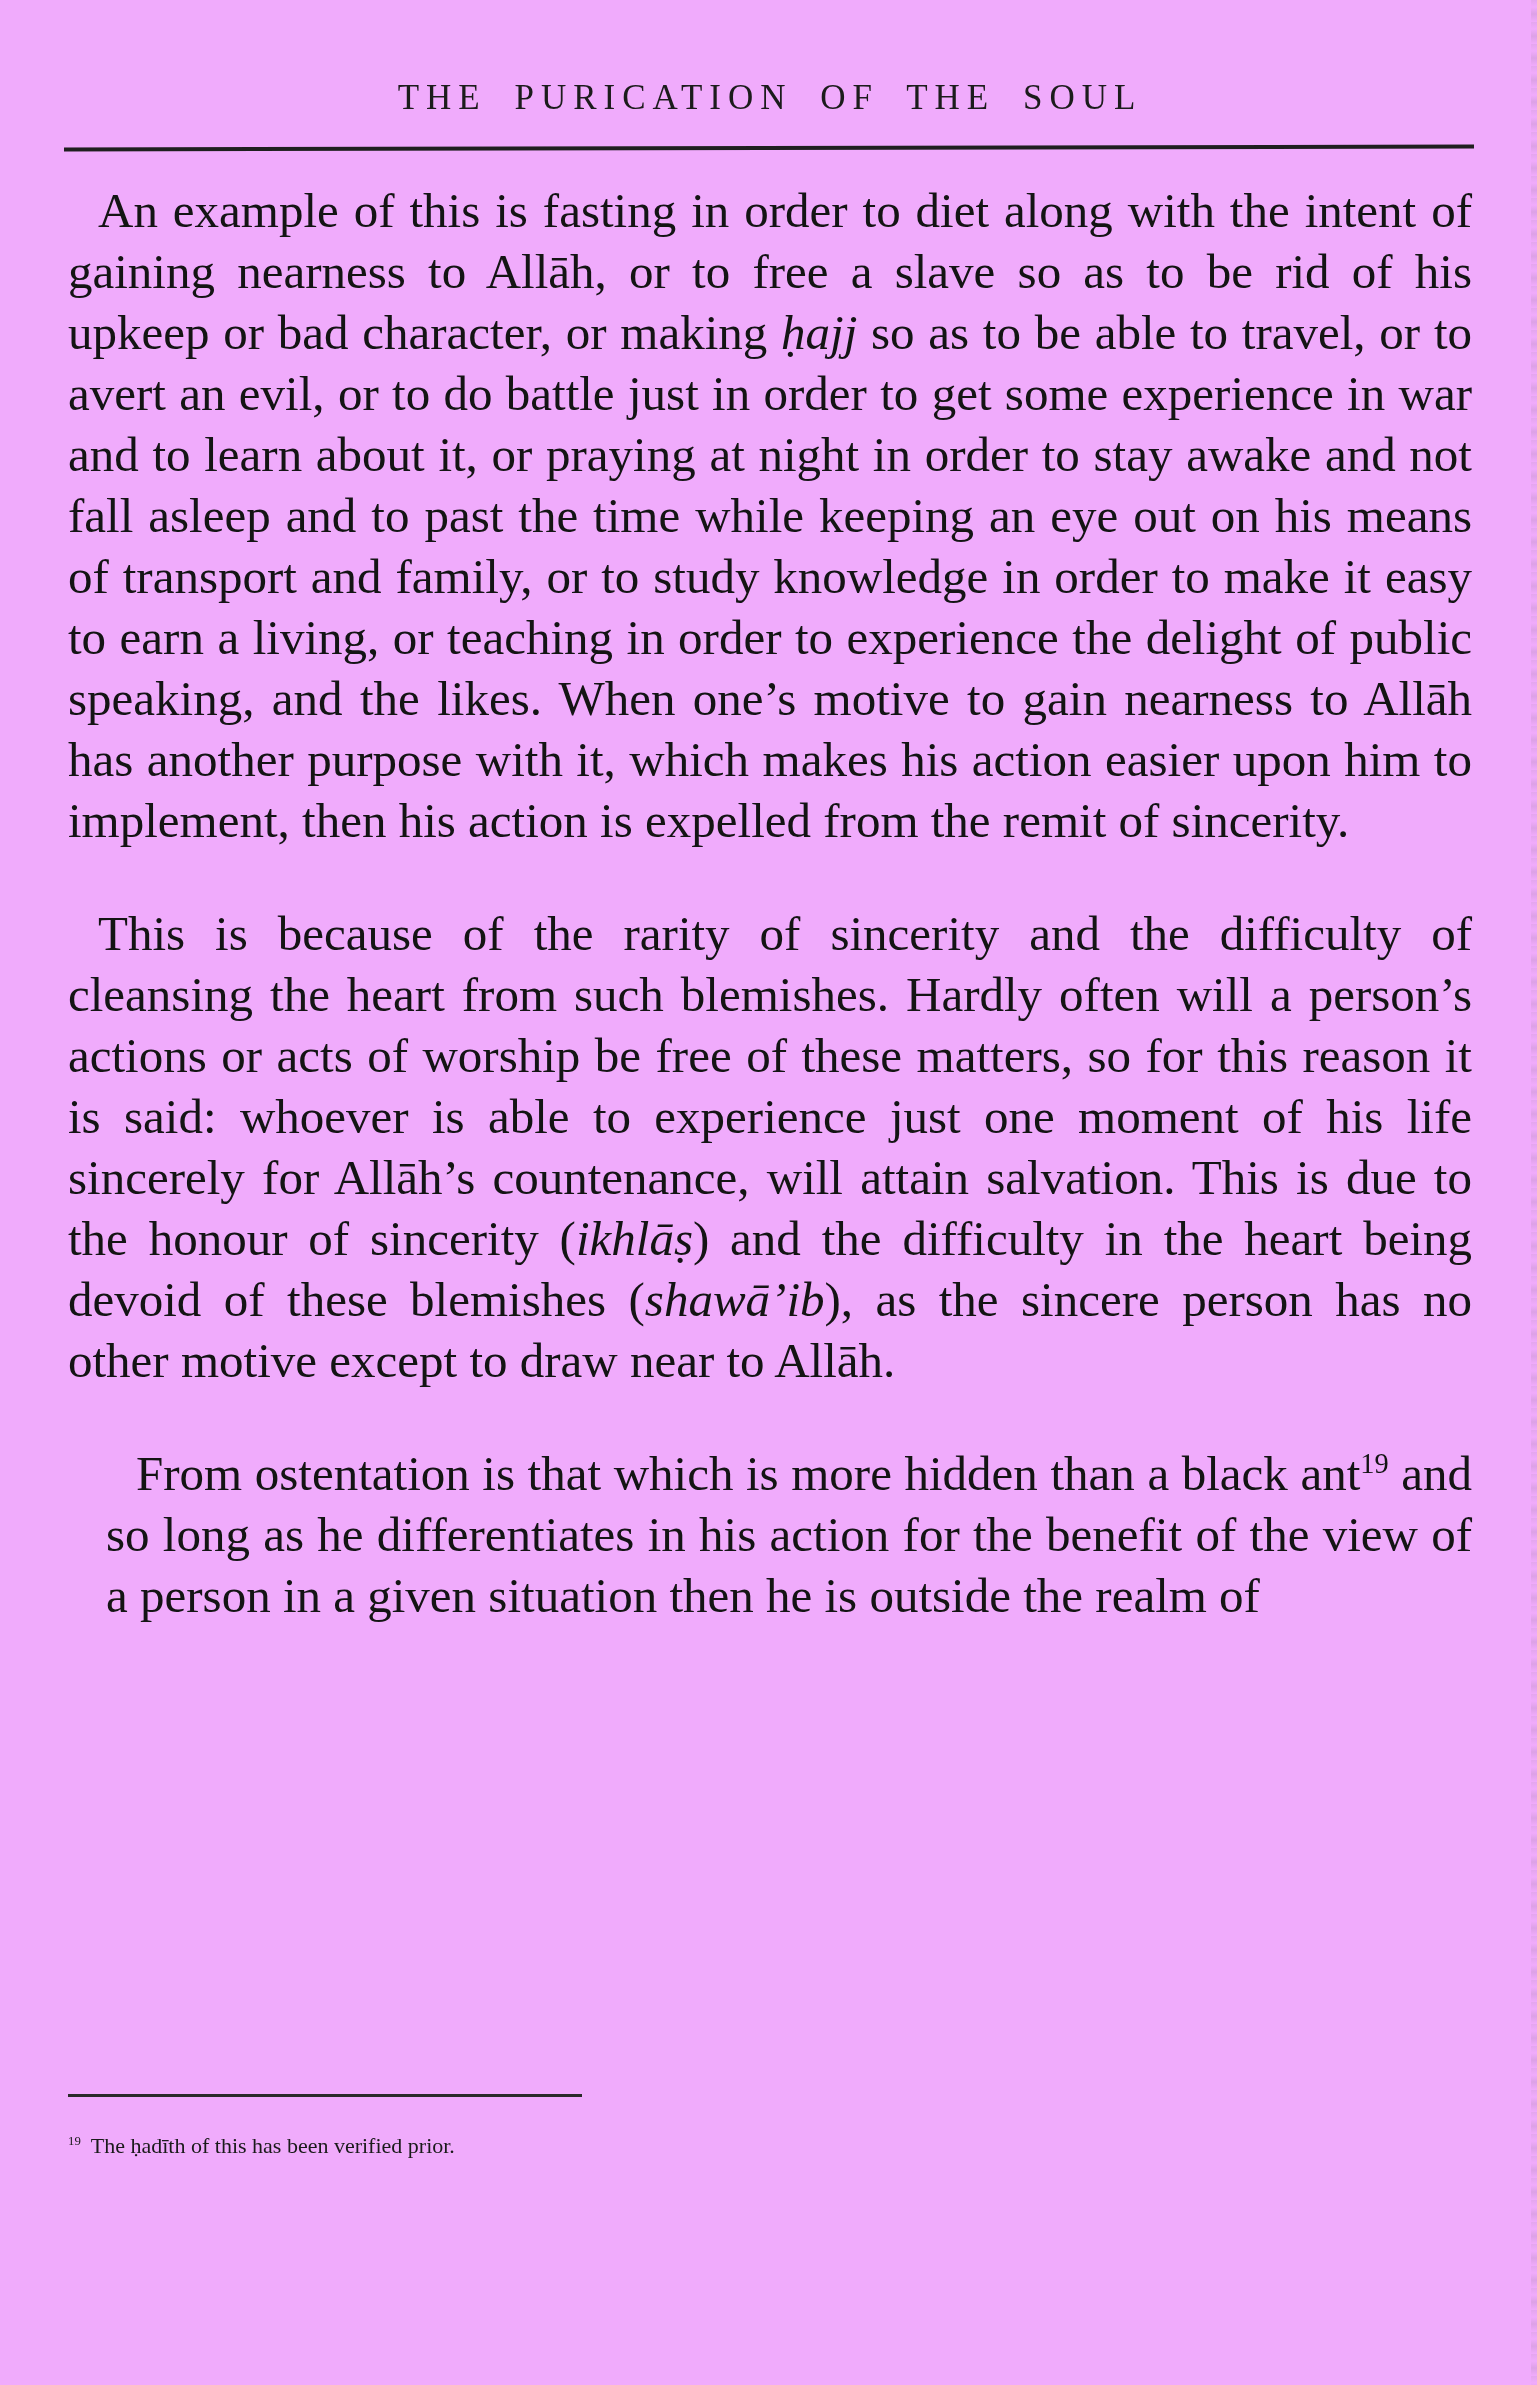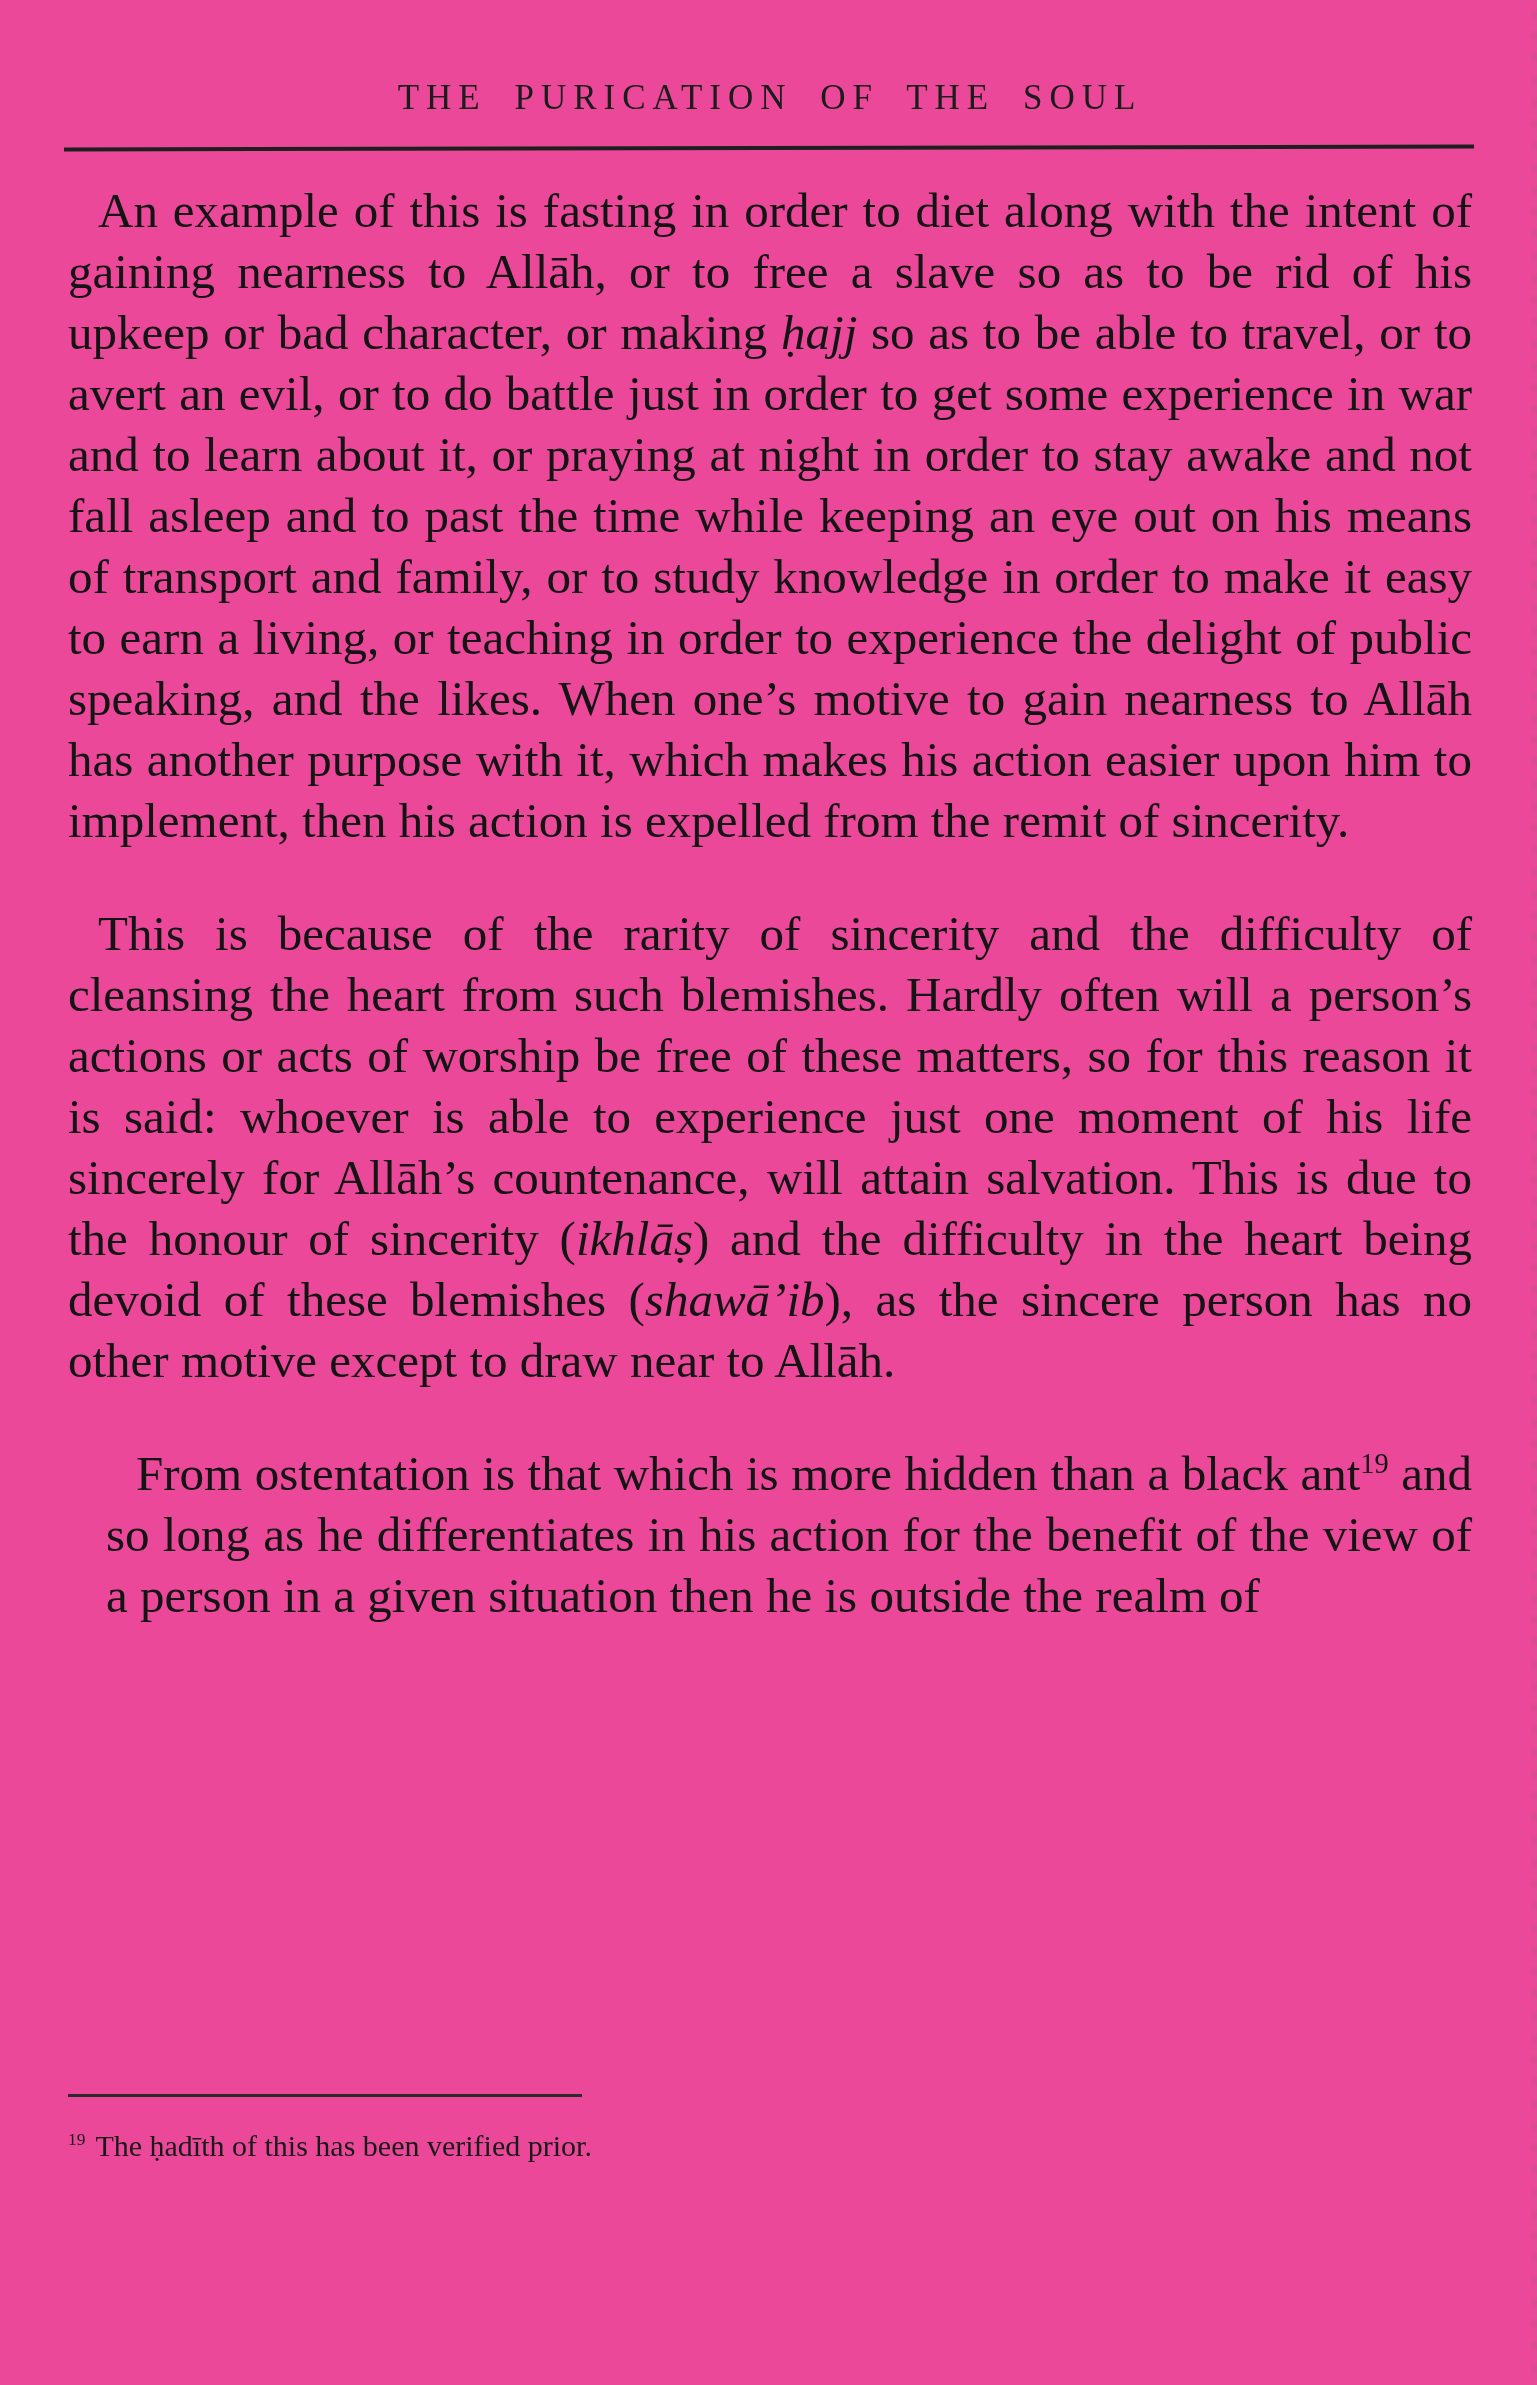--- a/index.html
+++ b/index.html
@@ -5,21 +5,21 @@
   html, body {
     margin: 0;
     padding: 0;
     background: #e8e8e8;
   }
   .page {
     position: relative;
     width: 1537px;
     height: 2385px;
     margin: 0 auto;
-    background: #ec4899;
+    background: #f0abfc;
     color: #141414;
     font-family: "Liberation Serif", "DejaVu Serif", serif;
     overflow: hidden;
   }
   .running-head {
     position: absolute;
     top: 78px;
     left: 68px;
     width: 1404px;
     text-align: center;
@@ -64,21 +64,21 @@
     left: 68px;
     width: 514px;
     height: 3px;
     background: #2a2a2a;
   }
   .footnote {
     position: absolute;
     top: 2126px;
     left: 68px;
     width: 1404px;
-    font-size: 30px;
+    font-size: 22px;
     line-height: 40px;
     color: #1a1a1a;
   }
   .footnote sup.sup-ref { margin-right: 10px; }
   .page-number {
     position: absolute;
     top: 2288px;
     left: 0;
     width: 1537px;
     text-align: center;

